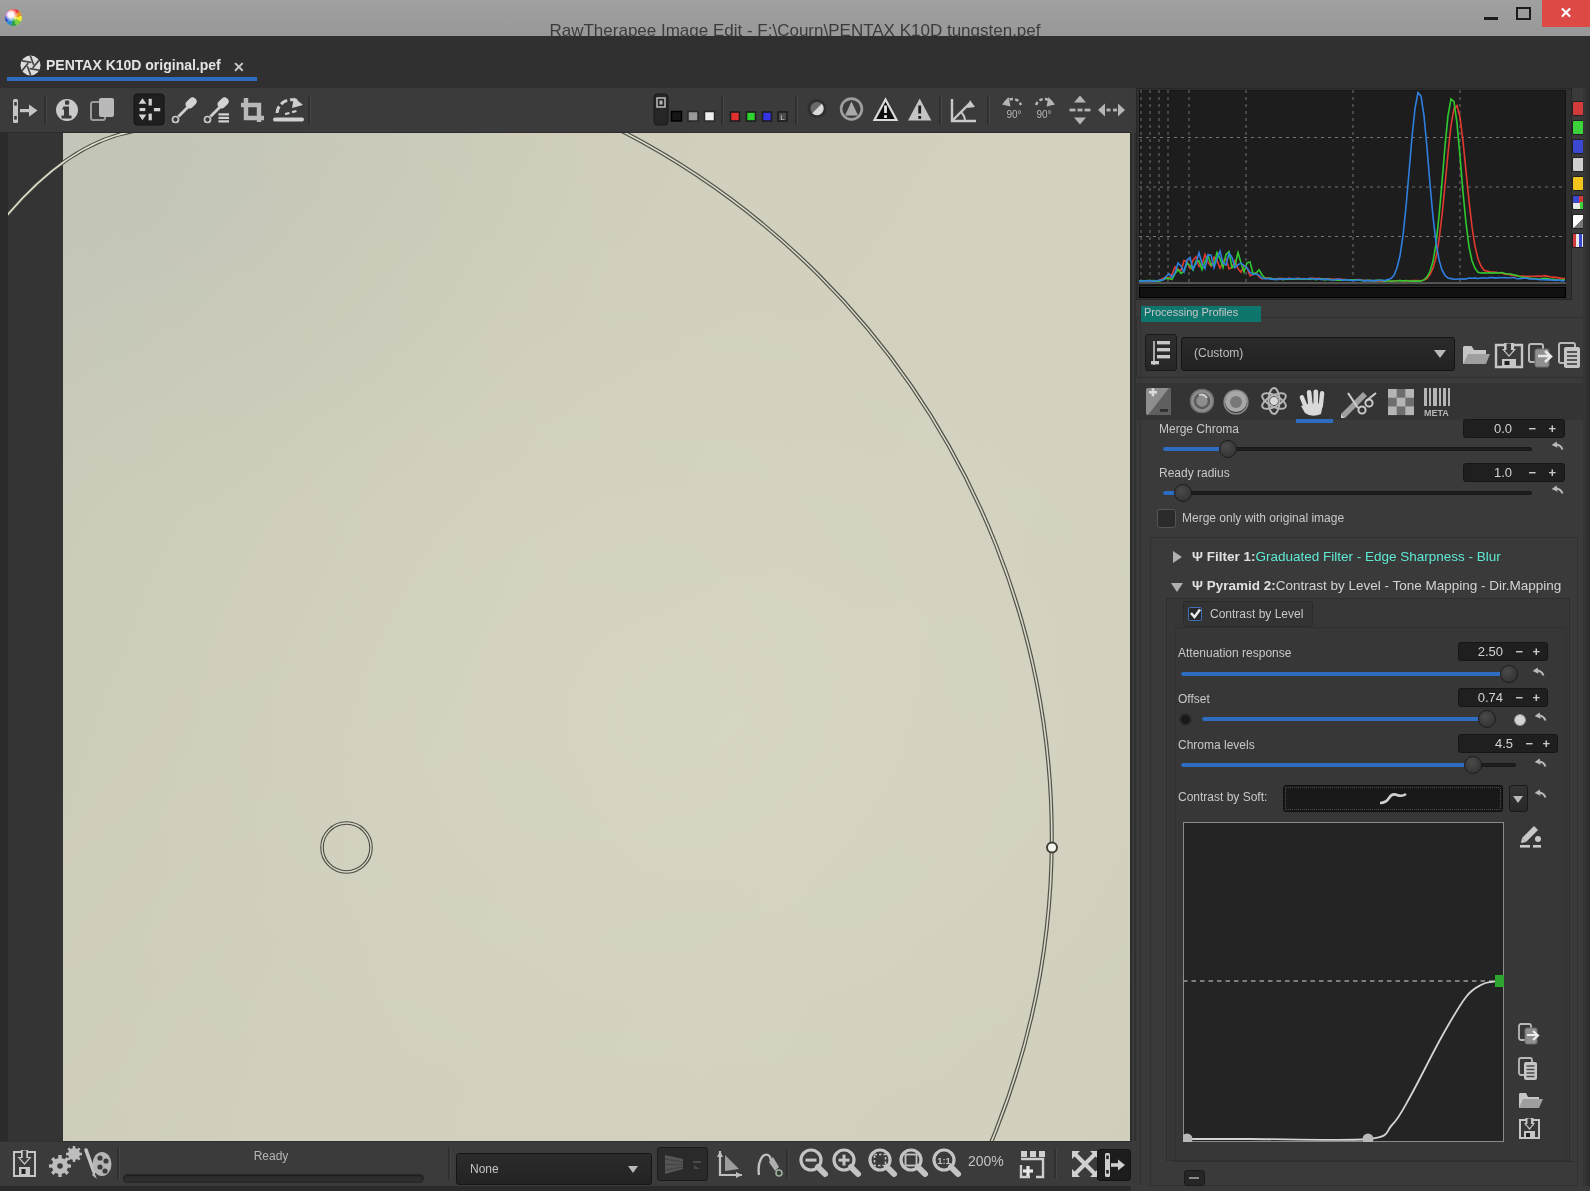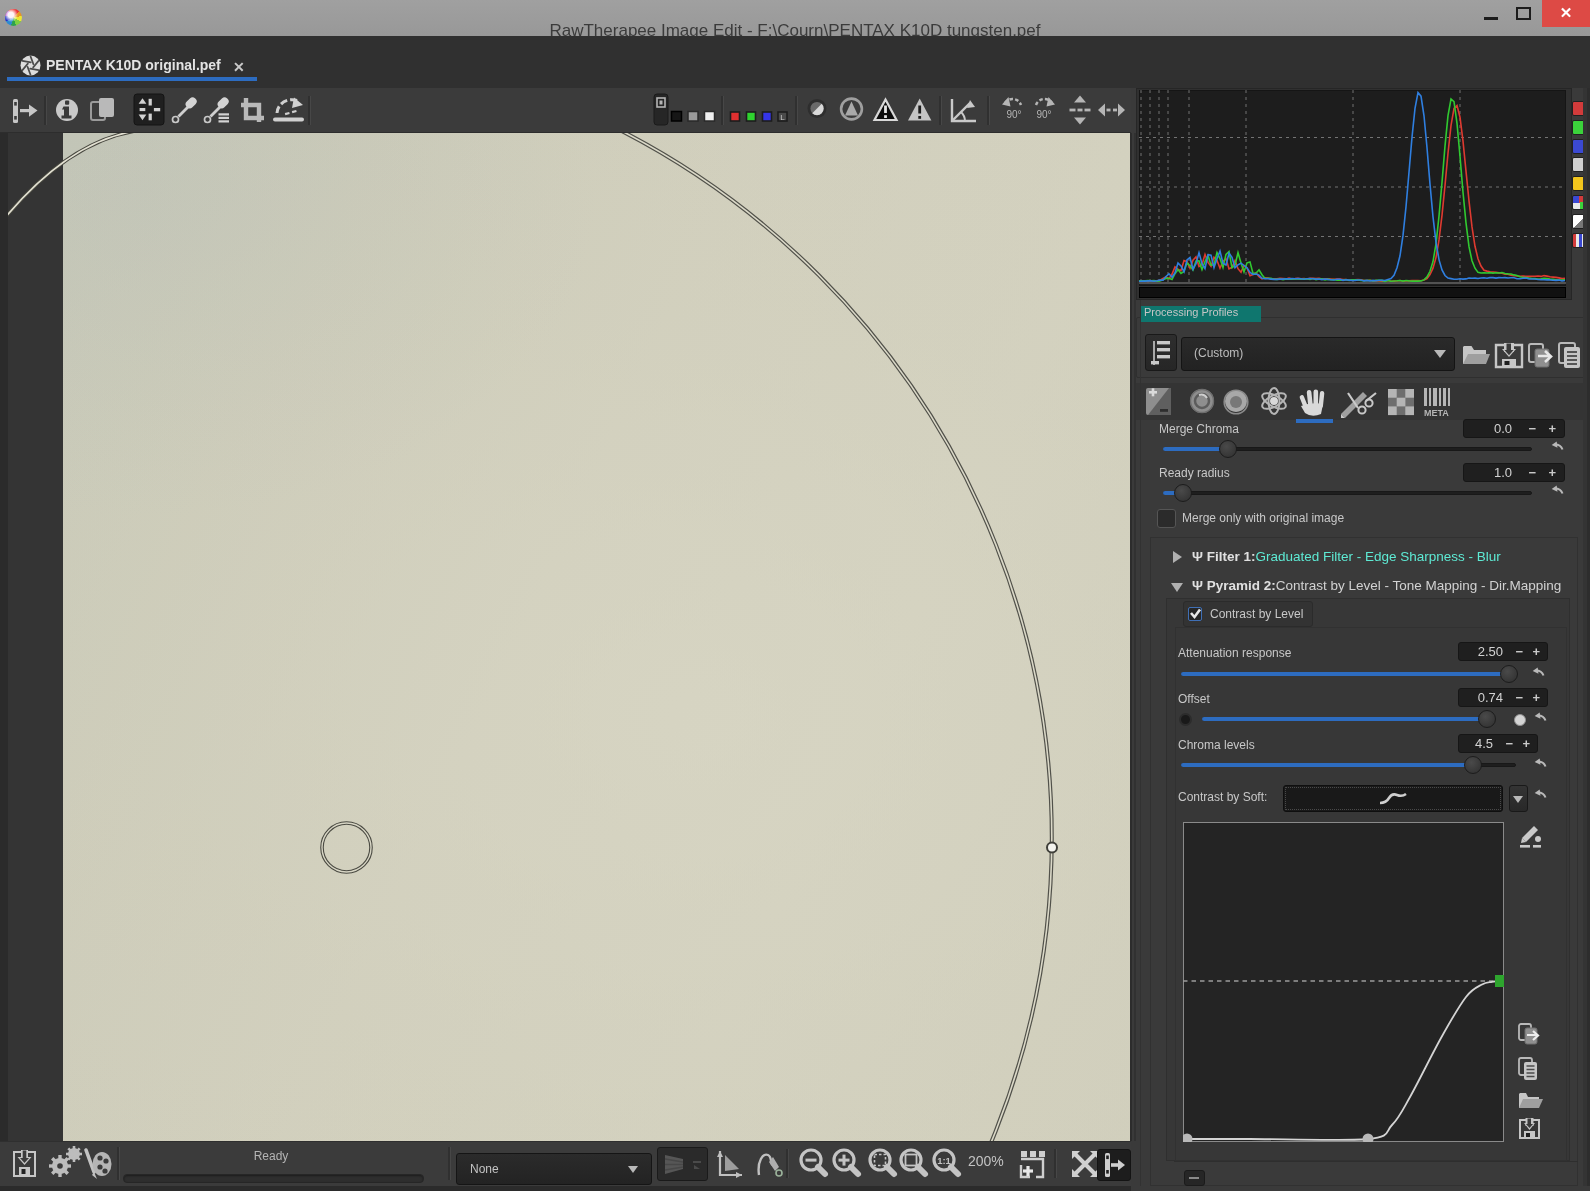--- a/index.html
+++ b/index.html
@@ -541,21 +541,21 @@
 <div class="a" style="left:1202px;top:717px;width:288px;height:4px;background:#1e1e1e;border-radius:2px;border:1px solid #181818"></div>
 <div class="a" style="left:1202px;top:717px;width:283px;height:4px;background:#2d6cc0;border-radius:2px"></div>
 <div class="a" style="left:1478px;top:710px;width:18px;height:18px;border-radius:50%;background:radial-gradient(circle at 40% 35%,#4a4a4a,#2e2e2e);border:1.5px solid #1c1c1c"></div>
 <div class="a" style="left:1514px;top:714px;width:12px;height:12px;border-radius:50%;background:#d4d4d4;border:1px solid #909090"></div>
 <svg class="a" style="left:1533px;top:712px" width="15" height="12" viewBox="0 0 18 14">
  <path d="M15,10 Q13,4 6,4" fill="none" stroke="#b9b9b9" stroke-width="2.4"></path>
  <path d="M8,0.5 L2,4.5 L9,8z" fill="#b9b9b9"></path>
 </svg>
 
 <div class="a txt" style="left:1178px;top:738px">Chroma levels</div>
-<div class="a valbox" style="left:1458px;top:734px;width:80px;height:19px;line-height:18px">
+<div class="a valbox" style="left:1458px;top:734px;width:100px;height:19px;line-height:18px">
  <span style="position:absolute;right:44px">4.5</span>
  <span style="position:absolute;right:24px;top:0px;color:#c9c9c9;font-weight:bold">−</span>
  <span style="position:absolute;right:7px;top:0px;color:#c9c9c9;font-weight:bold">+</span>
 </div>
 
 <div class="a" style="left:1181px;top:763px;width:335px;height:4px;background:#1e1e1e;border-radius:2px;border:1px solid #181818"></div>
 <div class="a" style="left:1181px;top:763px;width:292px;height:4px;background:#2d6cc0;border-radius:2px"></div>
 <div class="a" style="left:1464px;top:756px;width:18px;height:18px;border-radius:50%;background:radial-gradient(circle at 40% 35%,#4a4a4a,#2e2e2e);border:1.5px solid #1c1c1c"></div>
 <svg class="a" style="left:1533px;top:758px" width="15" height="12" viewBox="0 0 18 14">
  <path d="M15,10 Q13,4 6,4" fill="none" stroke="#b9b9b9" stroke-width="2.4"></path>

